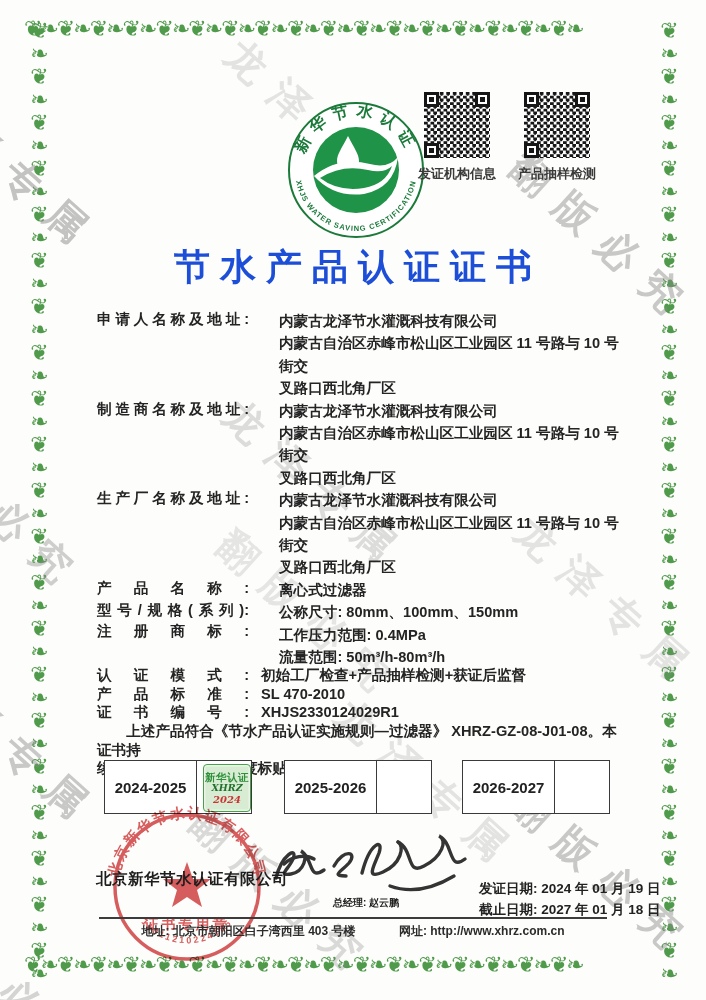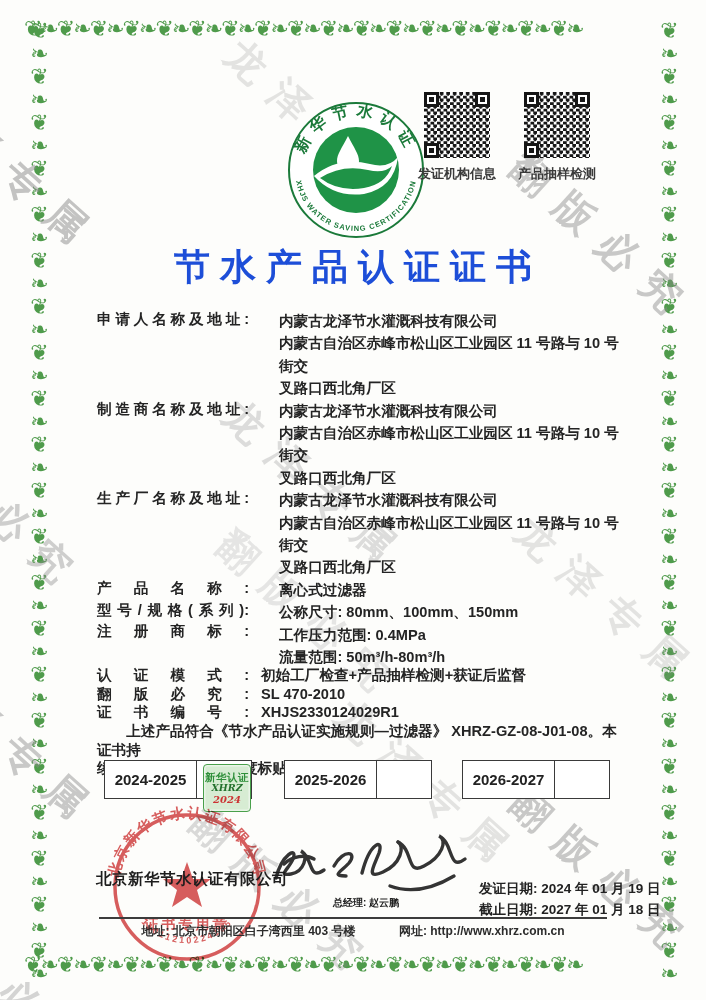--- a/index.html
+++ b/index.html
@@ -41,21 +41,21 @@
   .ga{top:310px;} .gb{top:622px;} .gc{top:666px;} .gd{top:722px;font-weight:600;}
   .frow{display:flex;gap:30px;}
   .flabel{display:inline-block;width:152px;min-width:152px;text-align:justify;text-align-last:justify;}
   .fval{flex:1;}
   .fline{line-height:22.4px;}
   .crow{line-height:18.5px;display:flex;gap:12px;}
   .stmt1{text-indent:2em;line-height:18.5px;}
   .stmt2{line-height:18.5px;}
 
   
-  .ybox{position:absolute;top:760px;width:148px;height:39px;border:1.6px solid #3a3a3a;box-sizing:border-box;background:#fff;}
+  .ybox{position:absolute;top:760px;width:148px;height:54px;border:1.6px solid #3a3a3a;box-sizing:border-box;background:#fff;}
   .yb1{left:104px;} .yb2{left:284px;} .yb3{left:462px;}
   .ycell{position:absolute;left:0;top:0;width:92px;height:100%;display:flex;align-items:center;justify-content:center;
          font-size:15px;font-weight:700;color:#222;border-right:1.6px solid #3a3a3a;box-sizing:border-box;}
   .sticker{position:absolute;left:98px;top:3px;width:46px;height:46px;border-radius:4px;
            background:#d7ecd3;border:1.6px solid #49a04b;box-shadow:0 0 0 1.5px #eaf5e8 inset;
            display:flex;flex-direction:column;align-items:center;justify-content:center;line-height:1.15;}
   .stk1{font-size:10.5px;font-weight:800;color:#2f8f3a;letter-spacing:.5px;}
   .stk2{font-size:9.5px;font-weight:700;font-style:italic;color:#23702d;font-family:"DejaVu Serif",serif;}
   .stk3{font-size:10px;font-weight:700;font-style:italic;color:#cc3333;font-family:"DejaVu Serif",serif;}
 
@@ -176,21 +176,21 @@
       <span class="fval"></span>
     </div>
   </div>
 
   <div class="fields gc">
     <div class="crow">
       <span class="flabel">认证模式:</span>
       <span class="fval">初始工厂检查+产品抽样检测+获证后监督</span>
     </div>
     <div class="crow">
-      <span class="flabel">翻版必究:</span>
+      <span class="flabel">产品标准:</span>
       <span class="fval">SL 470-2010</span>
     </div>
     <div class="crow">
       <span class="flabel">证书编号:</span>
       <span class="fval">XHJS2330124029R1</span>
     </div>
   </div>
 
   <div class="fields gd">
     <div class="stmt1">上述产品符合《节水产品认证实施规则—过滤器》 XHRZ-GZ-08-J01-08。本证书持</div>

